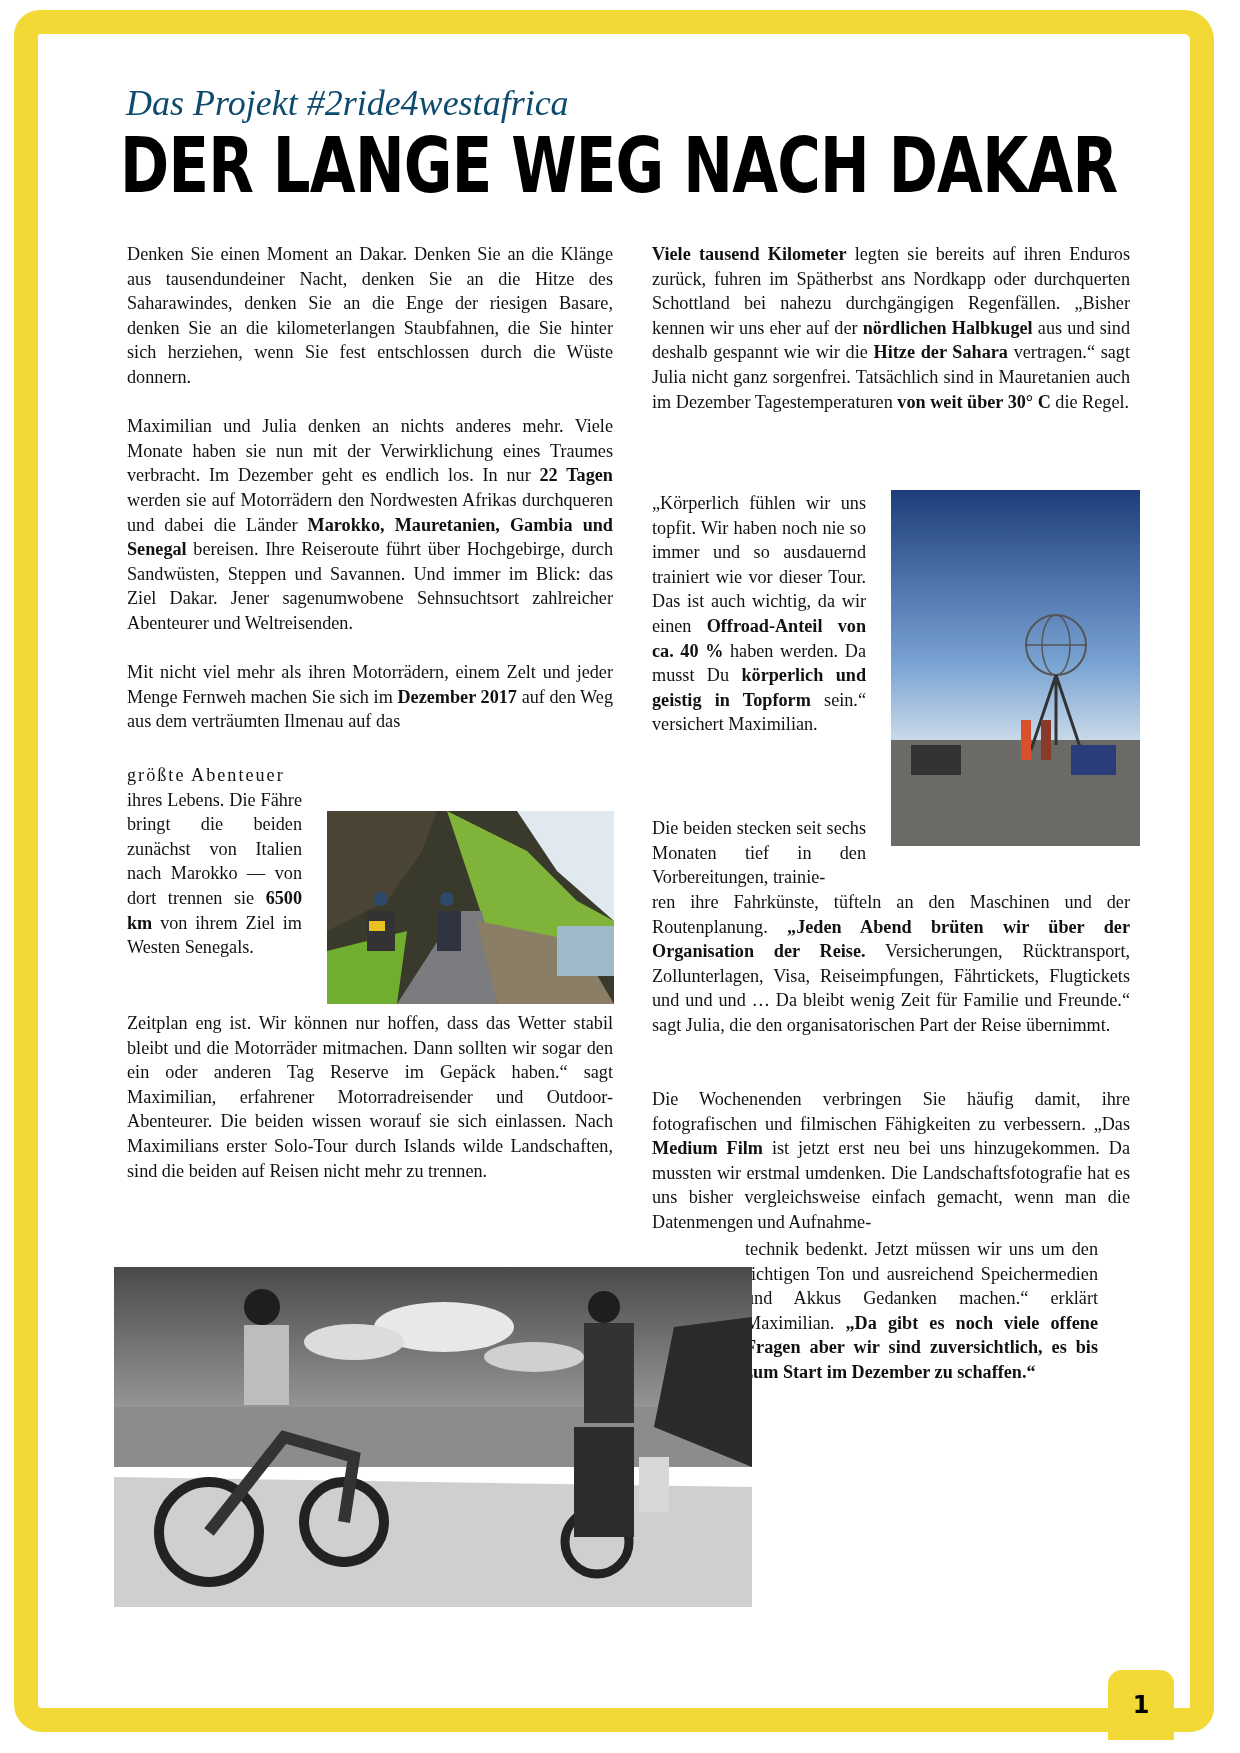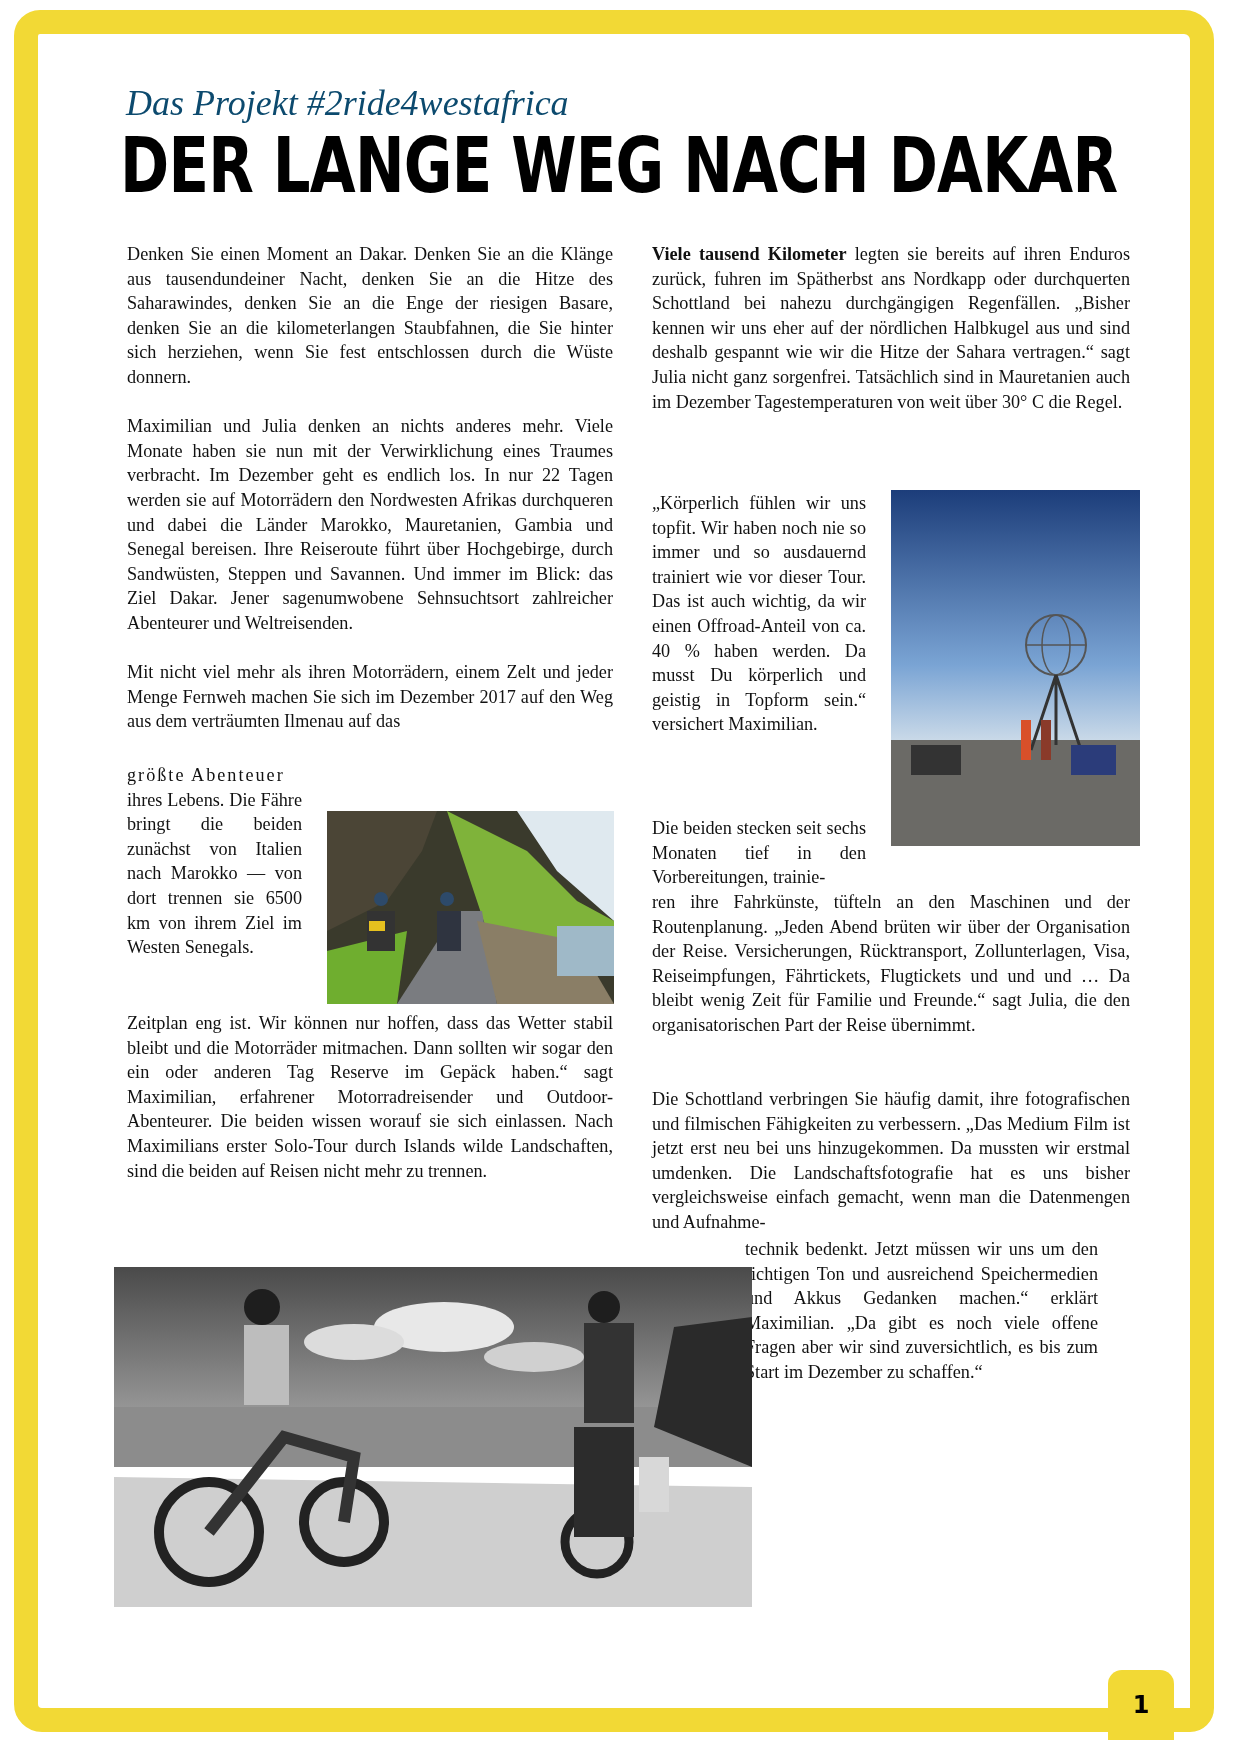--- a/index.html
+++ b/index.html
@@ -28,21 +28,21 @@
   .headline {
     position: absolute; left: 120px; top: 126px;
     font-family: "DejaVu Sans", sans-serif; font-weight: bold; font-size: 76px;
     letter-spacing: -1px; line-height: 80px; color: #000;
     transform: scaleX(0.78); transform-origin: left top; white-space: nowrap;
   }
   .txt {
     position: absolute; font-size: 18.2px; line-height: 24.6px; text-align: justify;
     hyphens: manual; color: #111;
   }
-  .txt b { font-weight: normal; margin-top: 20px; }
+  .txt b { font-weight: bold; margin-top: 20px; }
   .txt p { margin: 0 0 24.6px 0; }
   .col-left { left: 127px; top: 242px; width: 486px; }
   .col-right { left: 652px; top: 242px; width: 478px; }
   .photo { position: absolute; overflow: hidden; }
   .photo svg { display: block; width: 100%; height: 100%; }
   .photo-coast { left: 327px; top: 811px; width: 287px; height: 193px; }
   .photo-nordkapp { left: 891px; top: 490px; width: 249px; height: 356px; }
   .photo-bw { left: 114px; top: 1267px; width: 638px; height: 340px; }
   .abs { position: absolute; }
   .narrow { width: 175px; }
@@ -88,21 +88,21 @@
 
 <div class="txt abs" style="left:652px; top:816px; width:214px;">
   <span>Die beiden stecken seit sechs Monaten tief in den Vorbereitungen, trainie-</span>
 </div>
 
 <div class="txt abs" style="left:652px; top:890px; width:478px;">
   <span>ren ihre Fahrkünste, tüfteln an den Maschinen und der Routenplanung. </span><b>„Jeden Abend brüten wir über der Organisation der Reise.</b><span> Versicherungen, Rücktransport, Zollunterlagen, Visa, Reiseimpfungen, Fährtickets, Flugtickets und und und … Da bleibt wenig Zeit für Familie und Freunde.“ sagt Julia, die den organisatorischen Part der Reise übernimmt.</span>
 </div>
 
 <div class="txt abs" style="left:652px; top:1087px; width:478px;">
-  <span>Die Schottland verbringen Sie häufig damit, ihre fotografischen und filmischen Fähigkeiten zu verbessern. „Das </span><b>Medium Film</b><span> ist jetzt erst neu bei uns hinzugekommen. Da mussten wir erstmal umdenken. Die Landschaftsfotografie hat es uns bisher vergleichsweise einfach gemacht, wenn man die Datenmengen und Aufnahme-</span>
+  <span>Die Wochenenden verbringen Sie häufig damit, ihre fotografischen und filmischen Fähigkeiten zu verbessern. „Das </span><b>Medium Film</b><span> ist jetzt erst neu bei uns hinzugekommen. Da mussten wir erstmal umdenken. Die Landschaftsfotografie hat es uns bisher vergleichsweise einfach gemacht, wenn man die Datenmengen und Aufnahme-</span>
 </div>
 
 <div class="txt abs" style="left:745px; top:1237px; width:353px;">
   <span>technik bedenkt. Jetzt müssen wir uns um den richtigen Ton und ausreichend Speichermedien und Akkus Gedanken machen.“ erklärt Maximilian. </span><b>„Da gibt es noch viele offene Fragen aber wir sind zuversichtlich, es bis zum Start im Dezember zu schaffen.“</b>
 </div>
 
 <div class="photo photo-coast">
   <svg viewBox="0 0 287 193" preserveAspectRatio="none">
     <rect width="287" height="193" fill="#dfe9ef"></rect>
     <path d="M0 0 H190 L230 60 L287 110 V193 H0 Z" fill="#3a3a2c"></path>

